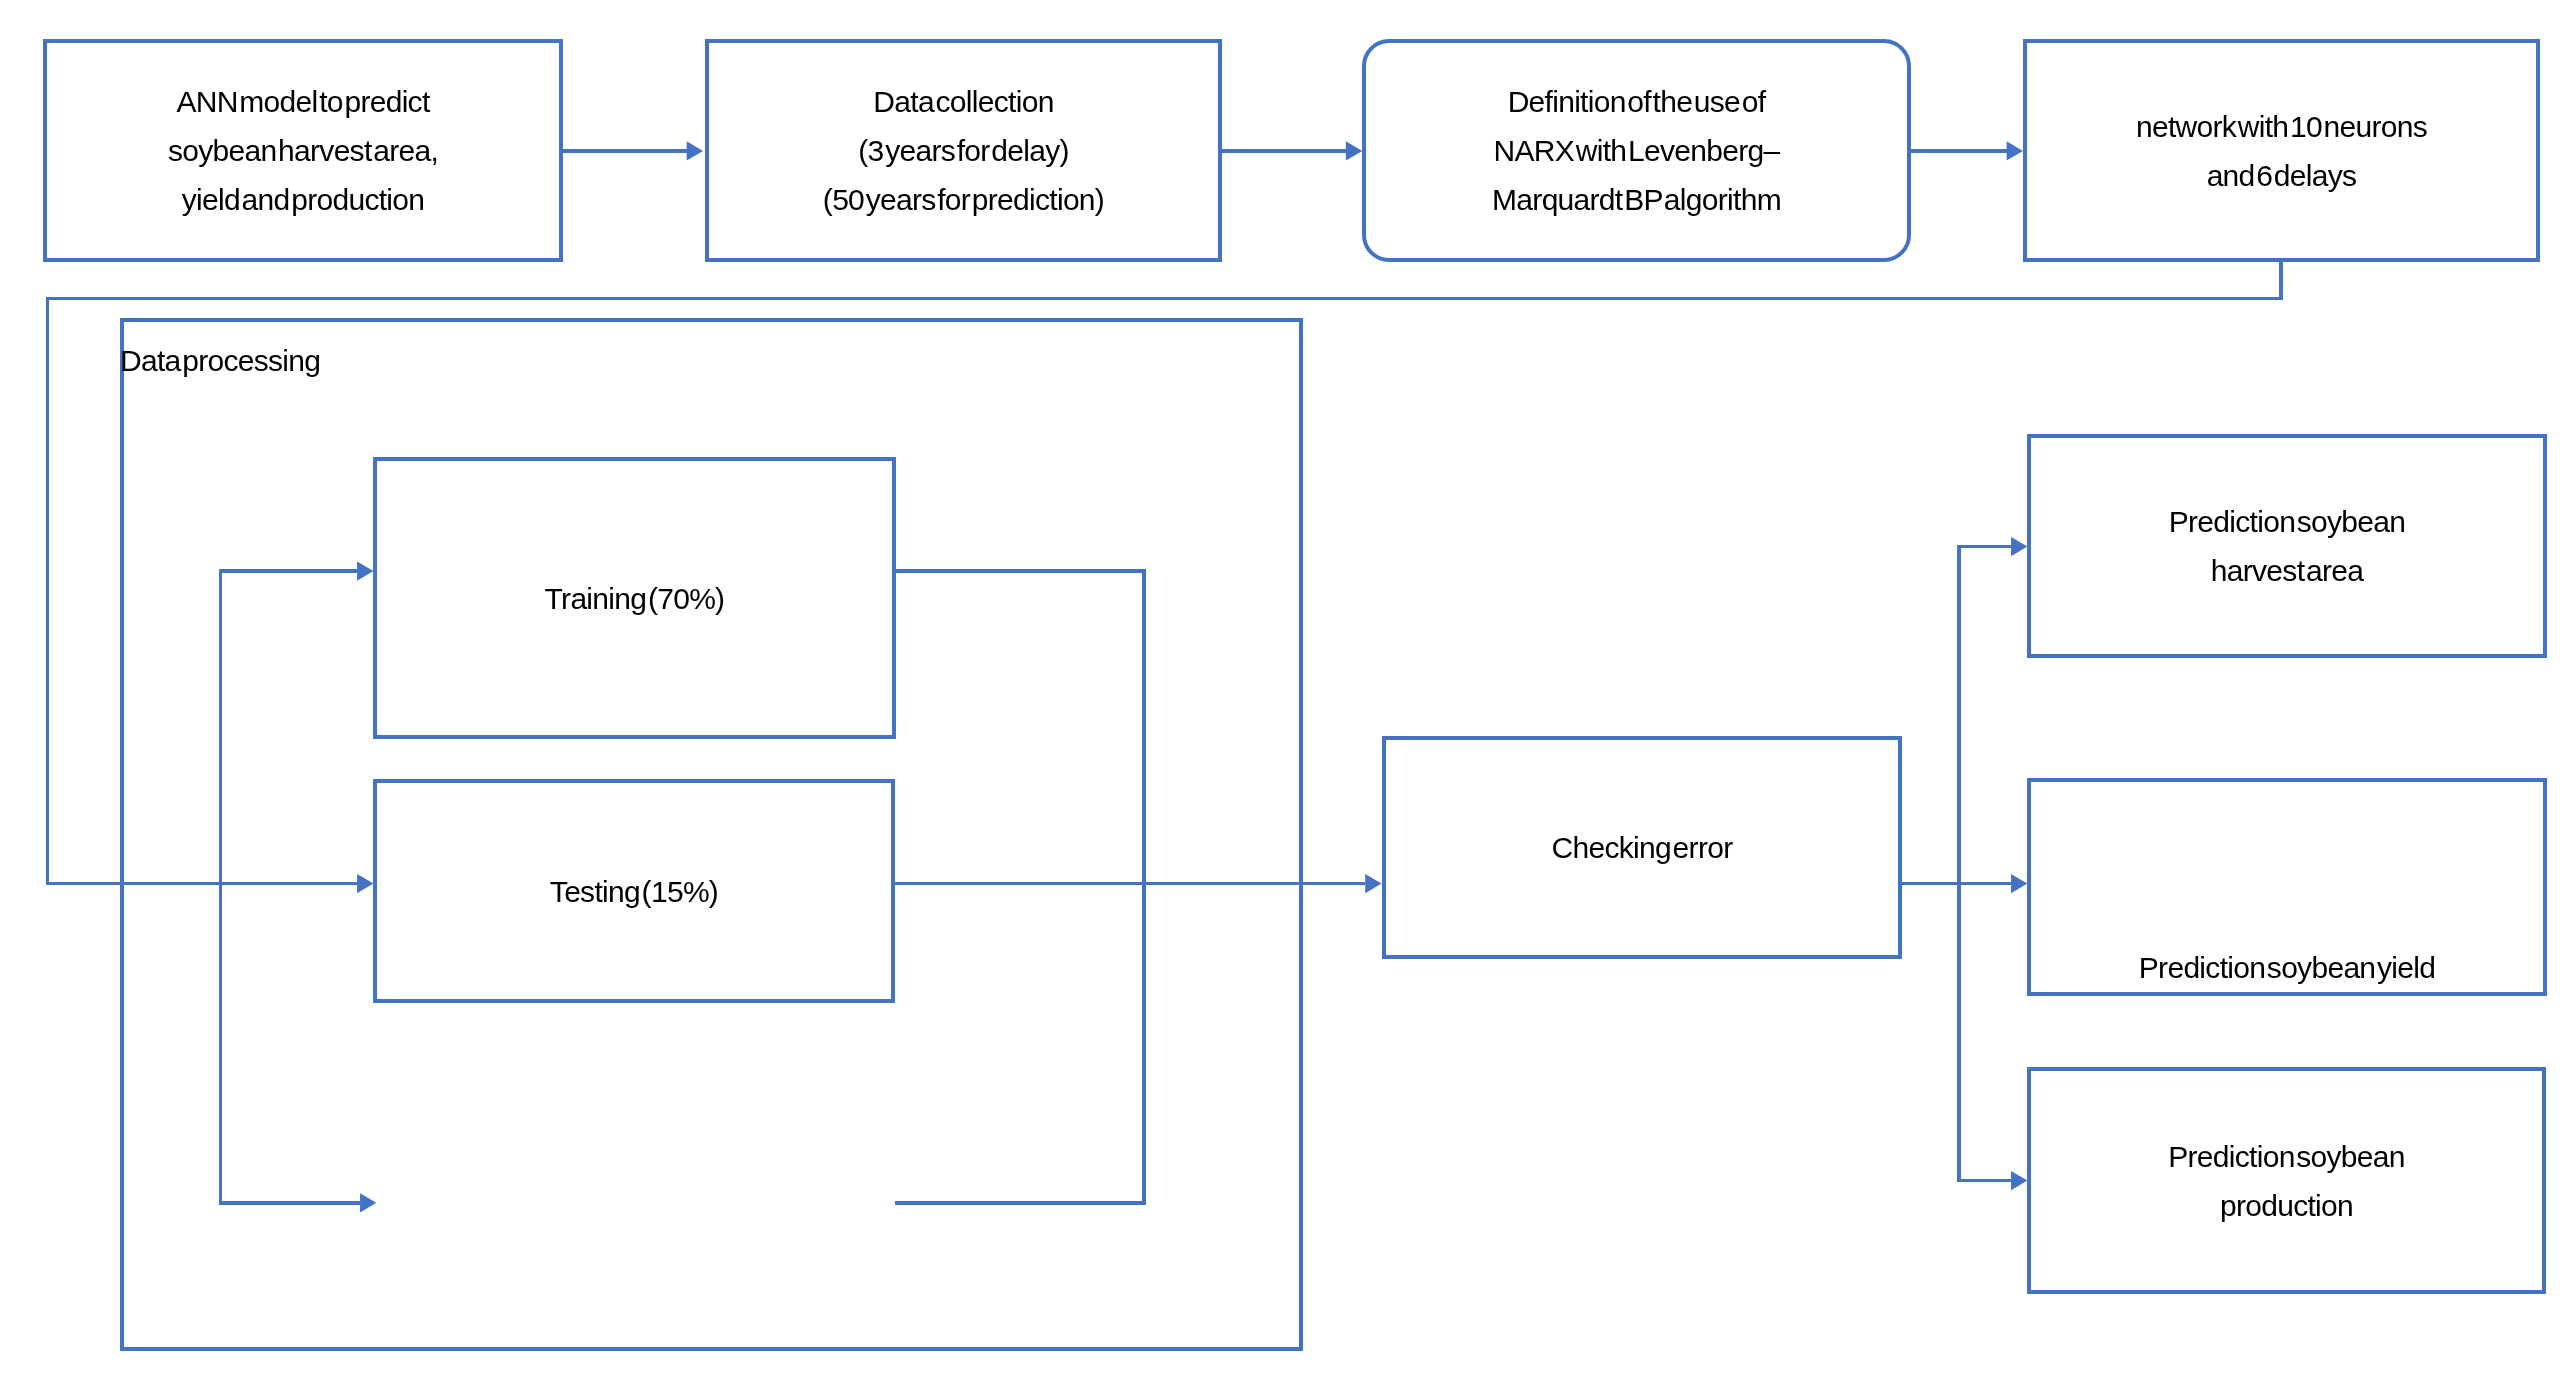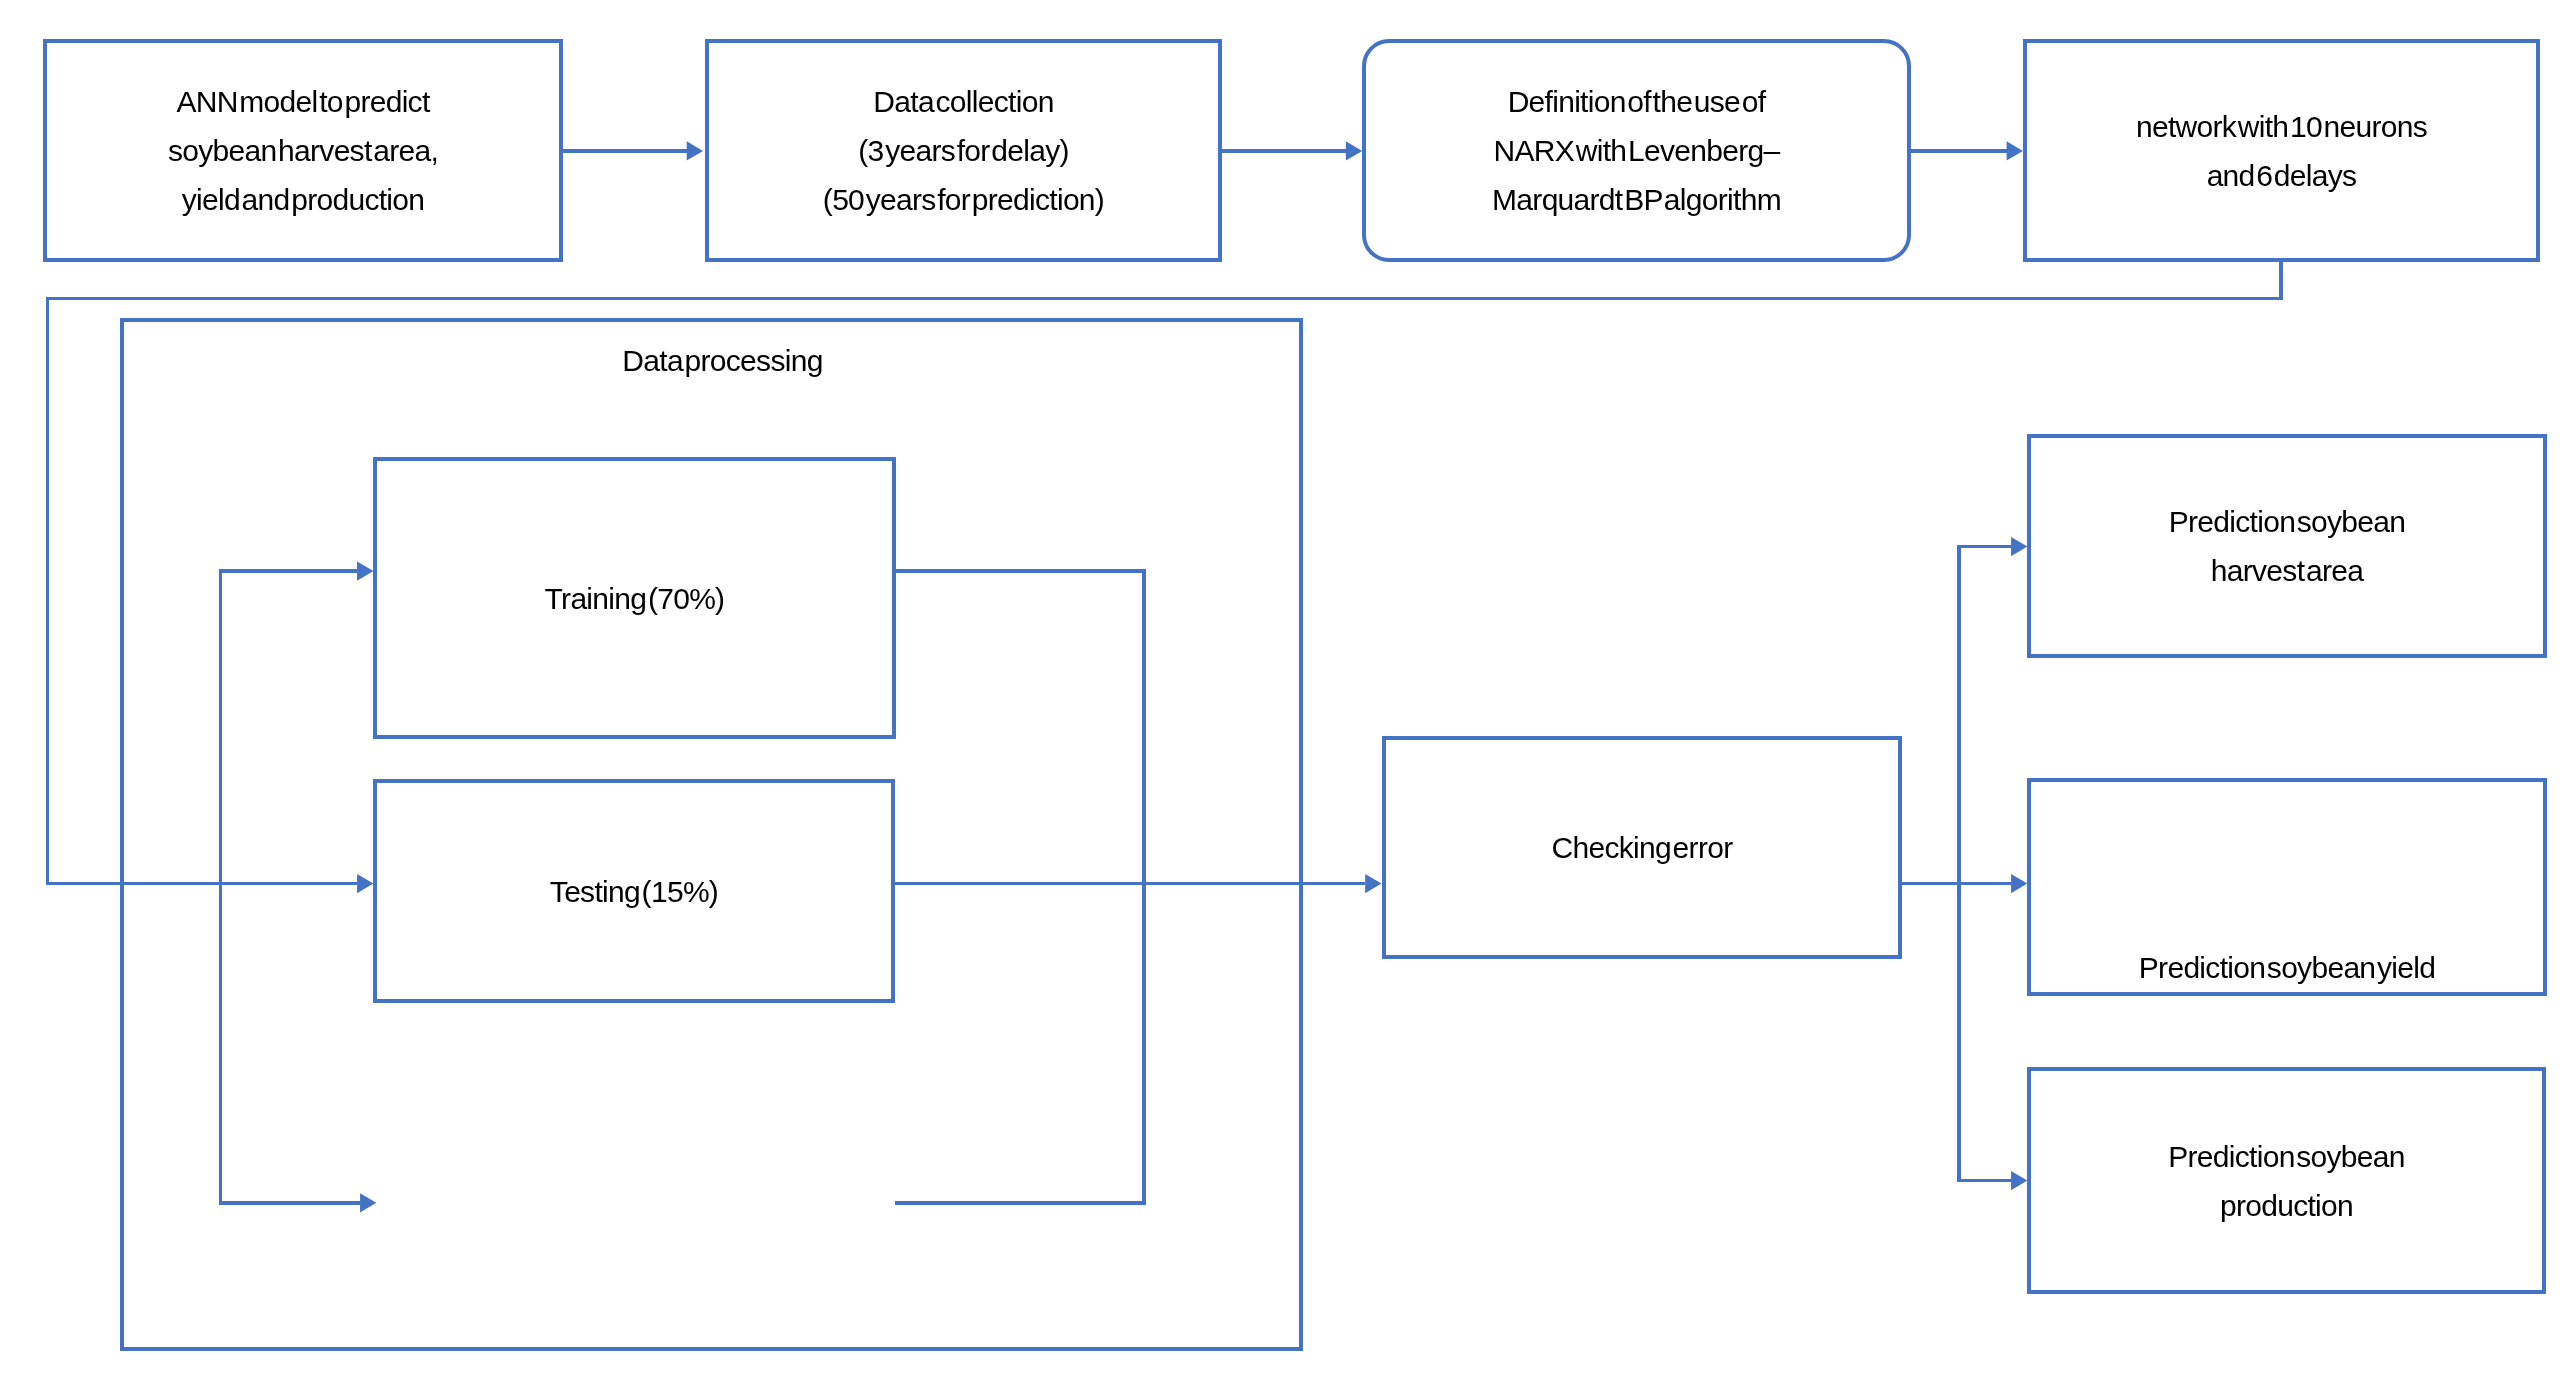--- a/index.html
+++ b/index.html
@@ -45,23 +45,21 @@
   #data-processing{
     position:absolute;
     box-sizing:border-box;
     border:4.5px solid var(--accent);
     background:var(--bg);
     z-index:1;
   }
   .dp-label{
     position:absolute;
     left:120px;top:336px;width:1183px;
-    text-align:center;
     z-index:3;
-    padding-left:11px;
   }
 </style>
 </head>
 <body>
 
 <div id="canvas">
 
   <div id="data-processing" style="left:120px;top:318px;width:1183px;height:1033px;"></div>
   <div class="dp-label">Data processing</div>
 

